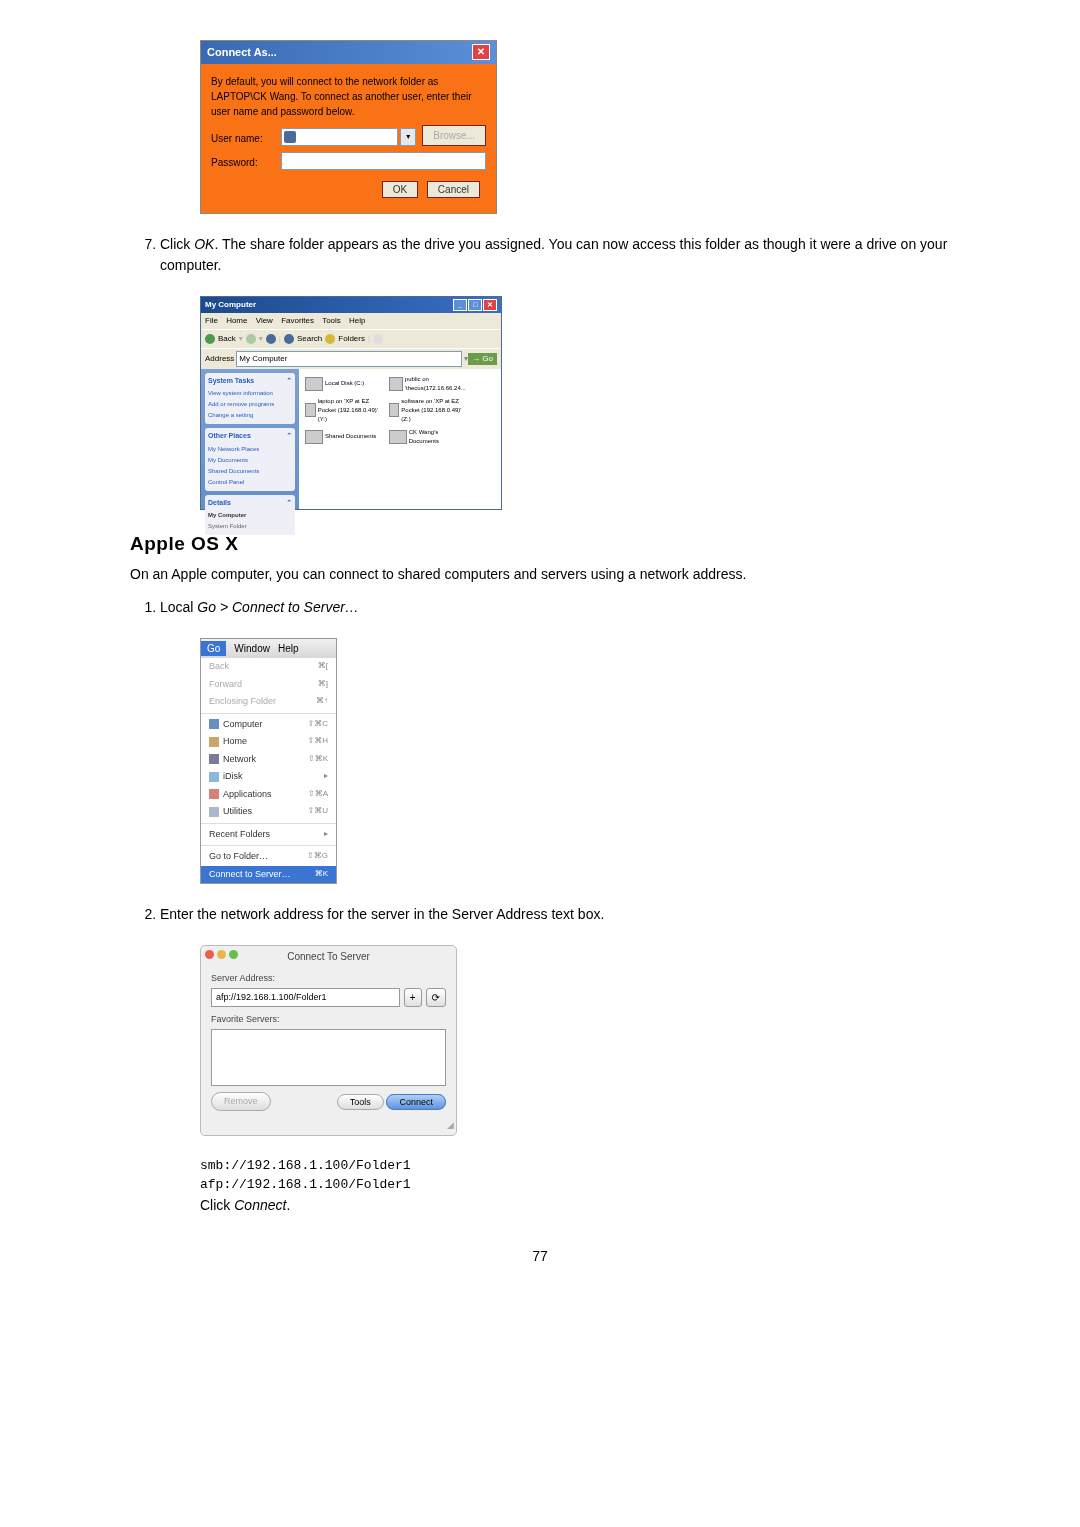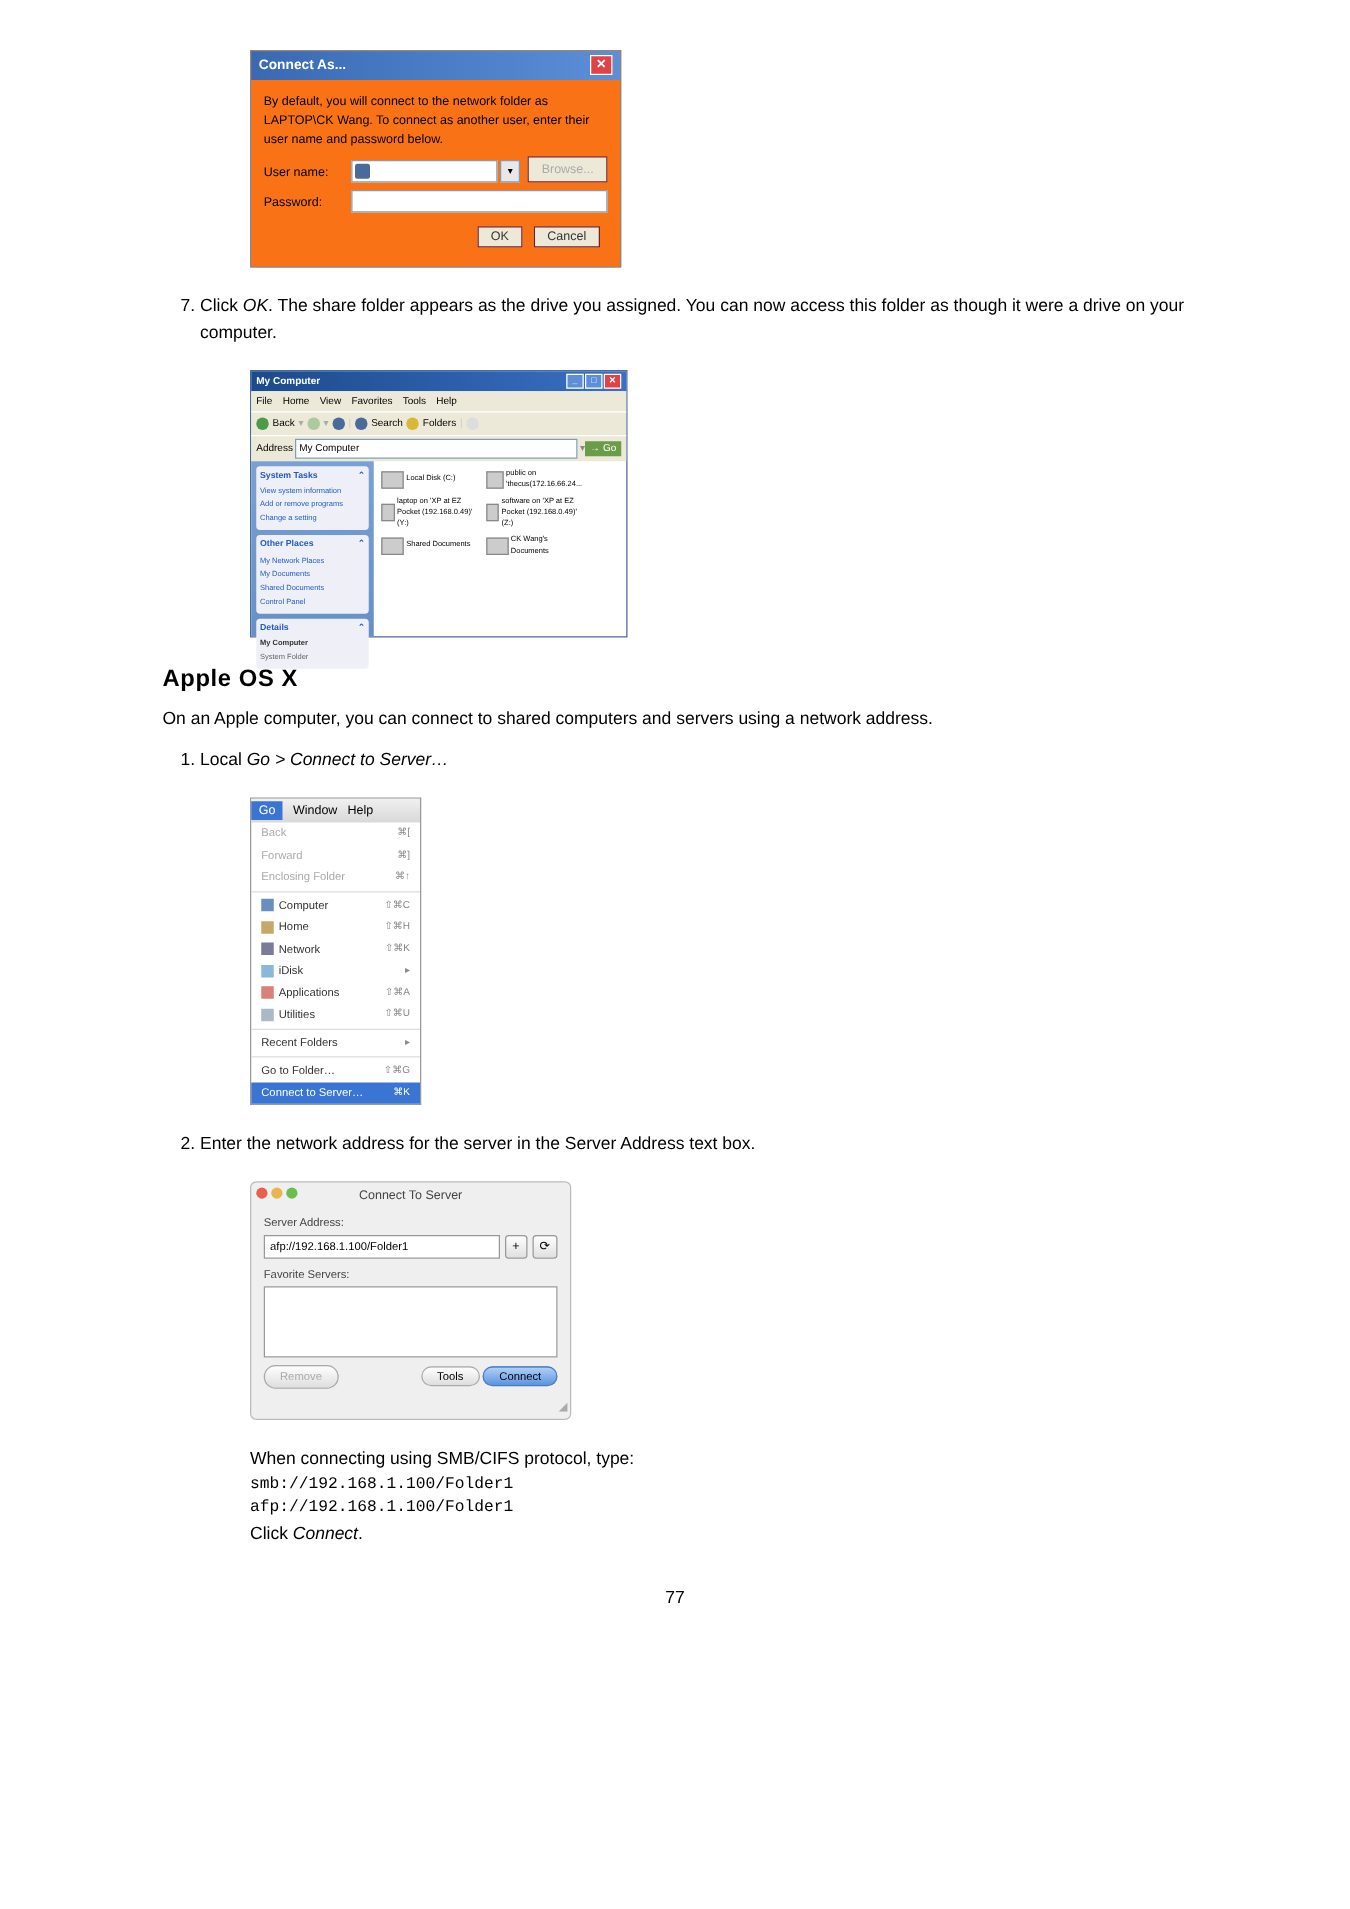--- a/index.html
+++ b/index.html
@@ -598,21 +598,20 @@
       <div>
         <span class="mac-pill">Tools</span>
         <span class="mac-pill primary">Connect</span>
       </div>
     </div>
   </div>
   <div class="resize-corner">◢</div>
 </div>
 
 <div style="margin-left:70px;font-family:Verdana,sans-serif;font-size:14px">
-  <div>When connecting using SMB/CIFS protocol, type:</div>
   <div class="code">smb://192.168.1.100/Folder1</div>
   <div class="code">afp://192.168.1.100/Folder1</div>
   <div>
     <span>Click </span><span class="italic">Connect</span><span>.</span>
   </div>
 </div>
 
 <div class="page-number">77</div>
 
 </body></html>

